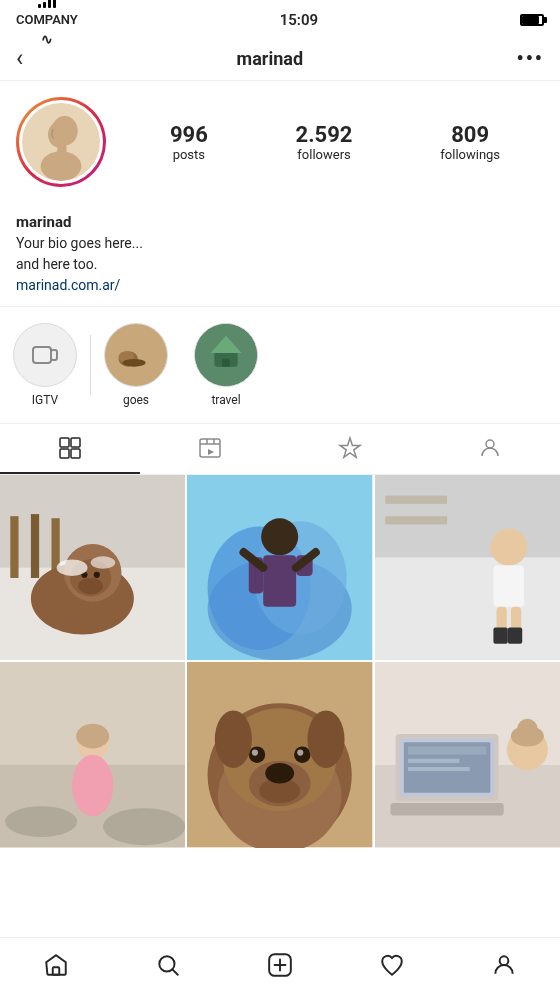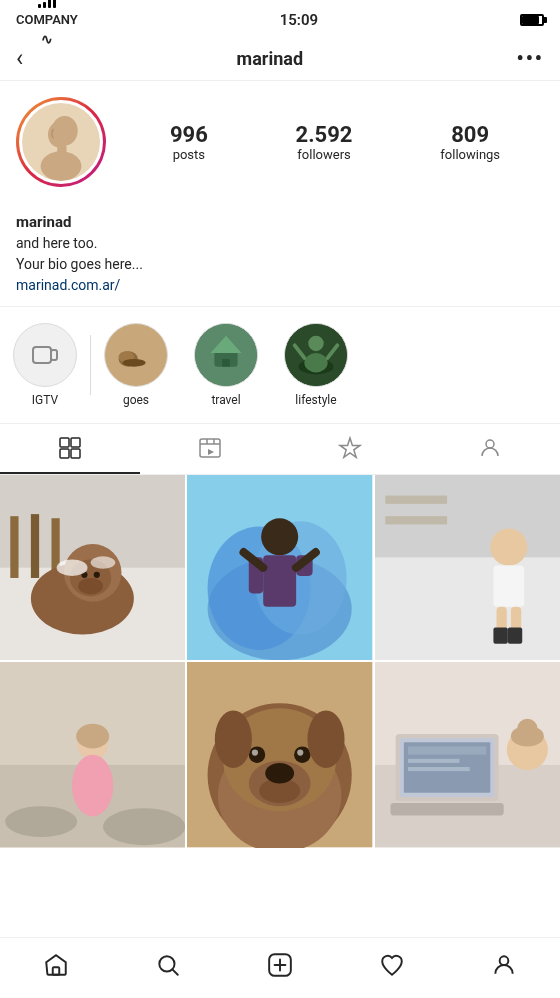--- a/index.html
+++ b/index.html
@@ -349,22 +349,22 @@
         <span class="stat-number">809</span>
         <span class="stat-label">followings</span>
       </div>
     </div>
   </div>
 
 </div>
 
 <div class="profile-bio">
   <div class="bio-username">marinad</div>
+  <div class="bio-text">Your bio goes here...</div>
   <div class="bio-text">and here too.</div>
-  <div class="bio-text">Your bio goes here...</div>
   <a class="bio-link" href="#">marinad.com.ar/</a>
 </div>
 
 <div class="highlights">
 
   <div class="highlight-item">
     <div class="highlight-circle igtv-bg">
       <svg class="igtv-icon-svg" viewBox="0 0 36 36" xmlns="http://www.w3.org/2000/svg">
         <rect x="6" y="10" width="18" height="16" rx="3" fill="none" stroke="#8a8a8a" stroke-width="2"></rect>
         <rect x="24" y="13" width="6" height="10" rx="2" fill="none" stroke="#8a8a8a" stroke-width="2"></rect>
@@ -395,35 +395,20 @@
       <svg viewBox="0 0 64 64" width="64" height="64">
         <circle cx="32" cy="32" r="32" fill="#5a8a6a"></circle>
         <rect x="20" y="28" width="24" height="16" rx="3" fill="#3a6a4a"></rect>
         <polygon points="32,12 16,30 48,30" fill="#6aaa7a"></polygon>
         <rect x="28" y="36" width="8" height="8" fill="#2a5a3a"></rect>
       </svg>
     </div>
     <span class="highlight-label">travel</span>
   </div>
 
-  <div class="highlight-item">
-    <div class="highlight-circle" style="background: #2a4a2a;">
-      <svg viewBox="0 0 64 64" width="64" height="64">
-        <circle cx="32" cy="32" r="32" fill="#2a4a2a"></circle>
-        <ellipse cx="32" cy="44" rx="18" ry="8" fill="#1a3a1a"></ellipse>
-
-        <circle cx="32" cy="20" r="8" fill="#5a8a5a"></circle>
-        <ellipse cx="32" cy="40" rx="12" ry="10" fill="#4a7a4a"></ellipse>
-
-        <line x1="20" y1="35" x2="10" y2="22" stroke="#5a8a5a" stroke-width="4" stroke-linecap="round"></line>
-        <line x1="44" y1="35" x2="54" y2="22" stroke="#5a8a5a" stroke-width="4" stroke-linecap="round"></line>
-      </svg>
-    </div>
-    <span class="highlight-label">lifestyle</span>
-  </div>
 </div>
 
 <div class="content-tabs">
   <div class="tab-item active">
     <svg class="tab-icon" viewBox="0 0 24 24" xmlns="http://www.w3.org/2000/svg">
       <rect x="2" y="2" width="9" height="9" rx="1" fill="none" stroke="#262626" stroke-width="1.5"></rect>
       <rect x="13" y="2" width="9" height="9" rx="1" fill="none" stroke="#262626" stroke-width="1.5"></rect>
       <rect x="2" y="13" width="9" height="9" rx="1" fill="none" stroke="#262626" stroke-width="1.5"></rect>
       <rect x="13" y="13" width="9" height="9" rx="1" fill="none" stroke="#262626" stroke-width="1.5"></rect>
     </svg>

